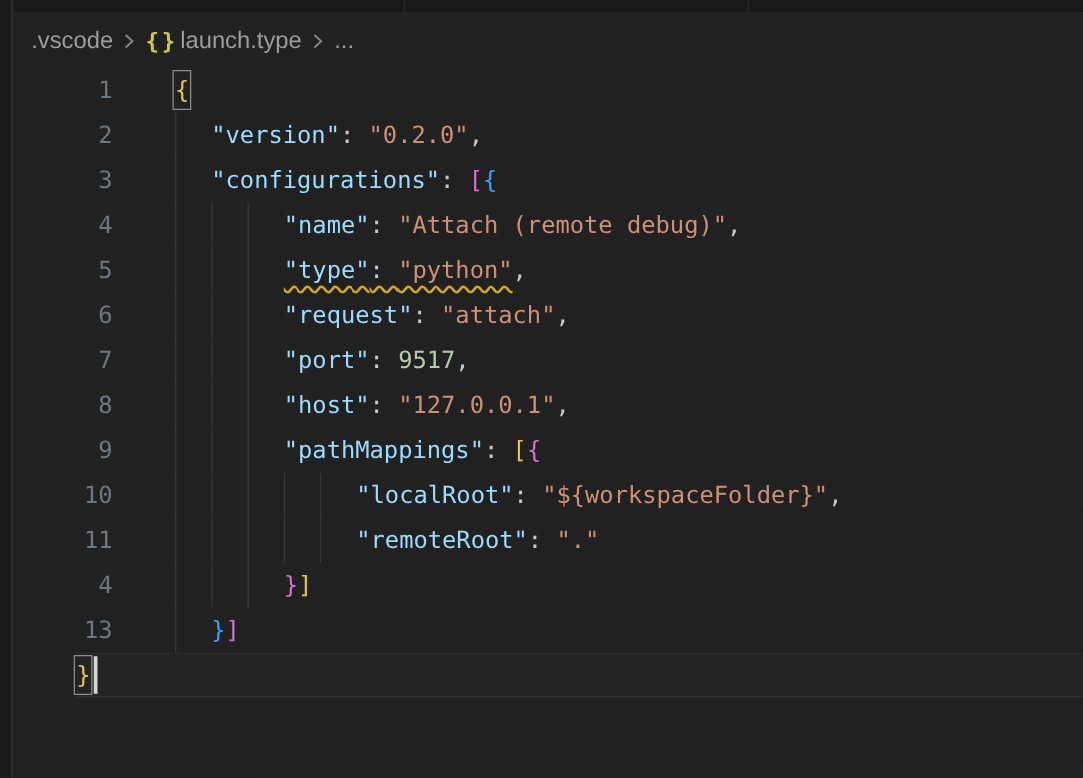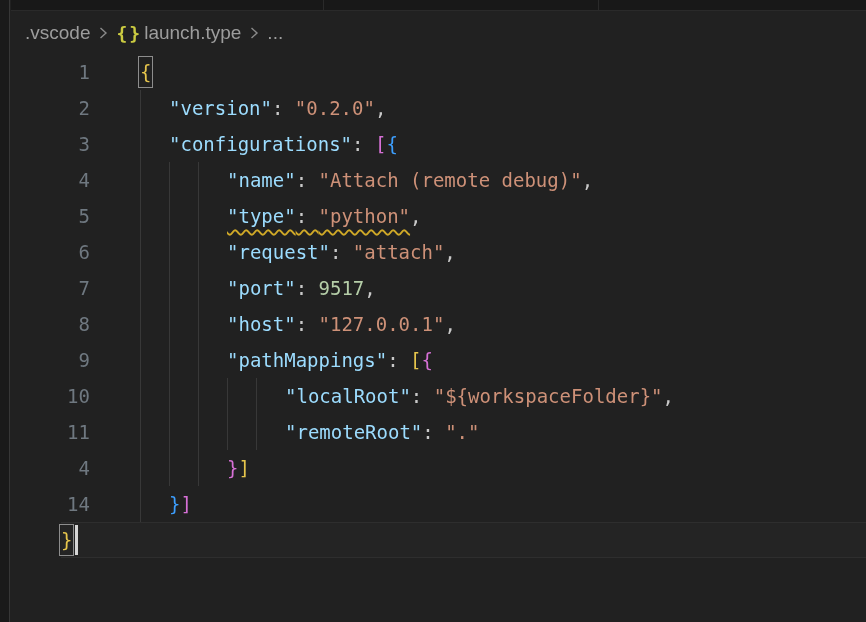--- a/index.html
+++ b/index.html
@@ -152,20 +152,20 @@
       </div>
       <div class="line">
         <div class="num">11</div>
         <div class="code" style="padding-left: calc(10 * var(--col));"><span class="guide" style="left: calc(0 * var(--col));"></span><span class="guide" style="left: calc(2 * var(--col));"></span><span class="guide" style="left: calc(4 * var(--col));"></span><span class="guide" style="left: calc(6 * var(--col));"></span><span class="guide" style="left: calc(8 * var(--col));"></span><span class="tk-key">"remoteRoot"</span><span class="tk-punc">: </span><span class="tk-str">"."</span></div>
       </div>
       <div class="line">
         <div class="num">4</div>
         <div class="code" style="padding-left: calc(6 * var(--col));"><span class="guide" style="left: calc(0 * var(--col));"></span><span class="guide" style="left: calc(2 * var(--col));"></span><span class="guide" style="left: calc(4 * var(--col));"></span><span class="tk-b2">}</span><span class="tk-b1">]</span></div>
       </div>
       <div class="line">
-        <div class="num">14</div>
+        <div class="num">13</div>
         <div class="code" style="padding-left: calc(2 * var(--col));"><span class="guide" style="left: calc(0 * var(--col));"></span><span class="tk-b3">}</span><span class="tk-b2">]</span></div>
       </div>
       <div class="line active">
         <div class="code" style="padding-left: calc(0 * var(--col));"><span class="tk-b1 match">}</span><span class="cursor" style="left: calc(1ch + 3px);"></span></div>
       </div>
     </div>
 </div>
 
 </body></html>

